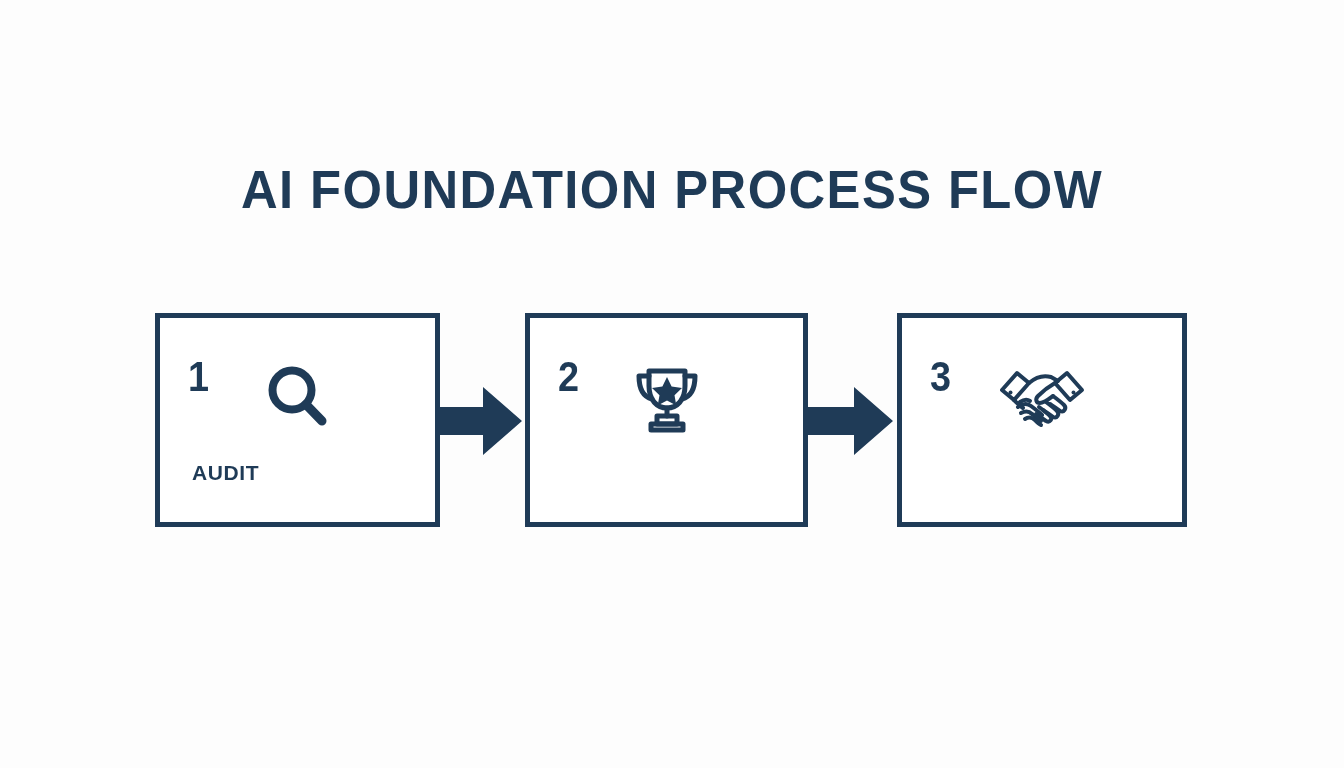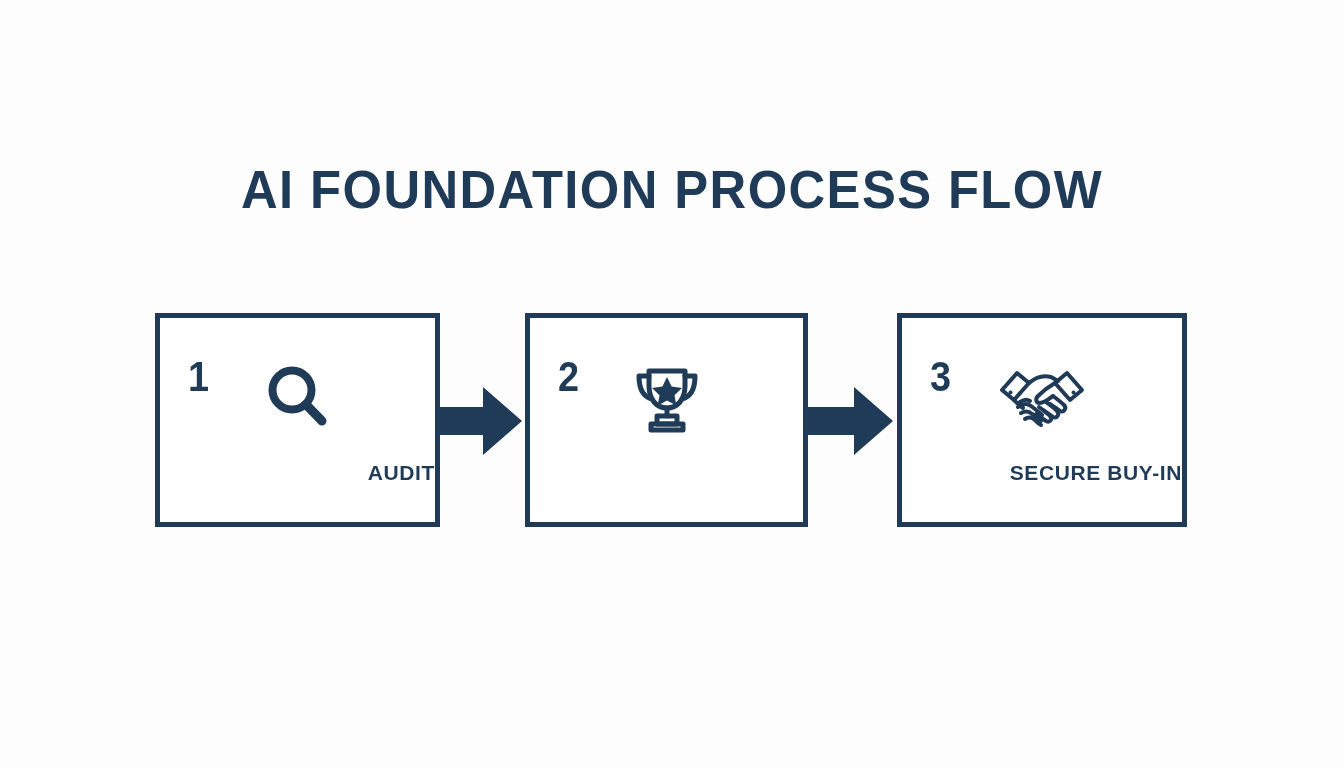--- a/index.html
+++ b/index.html
@@ -86,28 +86,29 @@
     align-items: center;
     justify-content: center;
   }
   .step-icon svg { display: block; }
 
   .step-label {
     position: absolute;
     left: 0;
     right: 0;
     top: 143px;
-    text-align: right;
+    text-align: left;
     font-family: "Liberation Sans", sans-serif;
     font-weight: bold;
     font-size: 21px;
     line-height: 24px;
     letter-spacing: 0.6px;
     color: #1f3b57;
     white-space: nowrap;
+    padding-left: 32px;
   }
 
   
   .flow-arrow {
     position: absolute;
     top: 72px;
     width: 85px;
     height: 72px;
   }
   .flow-arrow.arrow-1 { left: 282px; }
@@ -200,17 +201,16 @@
             <path d="M24 40 C27 38 31 37 34 39"></path>
             <path d="M22 45 C26 42 31 41 35 44 C39 47 43 50 46 53"></path>
             <path d="M25 51 C29 49 33 49 36 52 C39 54 42 57 45 59"></path>
             <path d="M29 57 C32 55 36 55 39 58 C41 60 43 62 45 63"></path>
 
             <path d="M18 38 C21 41 24 44 27 46"></path>
           </g>
         </svg>
       </div>
 
-      <div class="step-label">SECURE BUY-IN</div>
     </div>
 
   </div>
 </div>
 
 </body></html>

